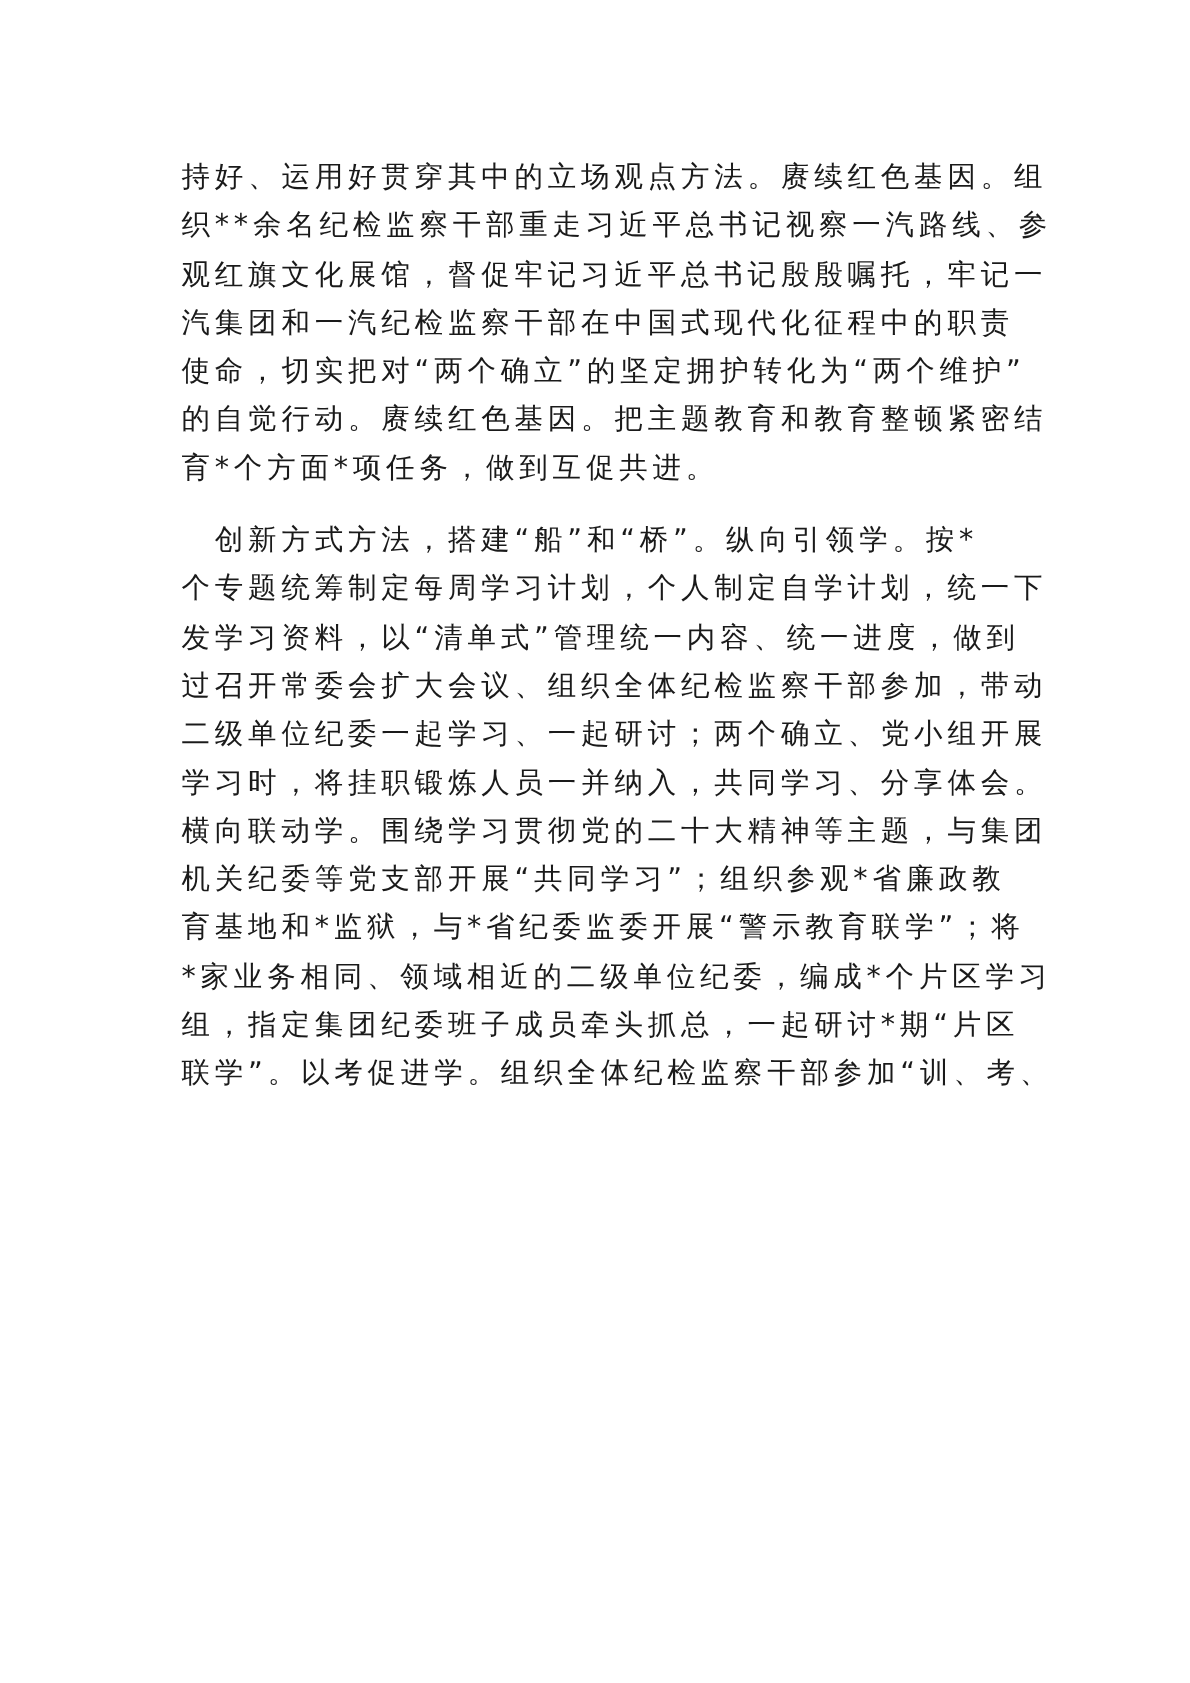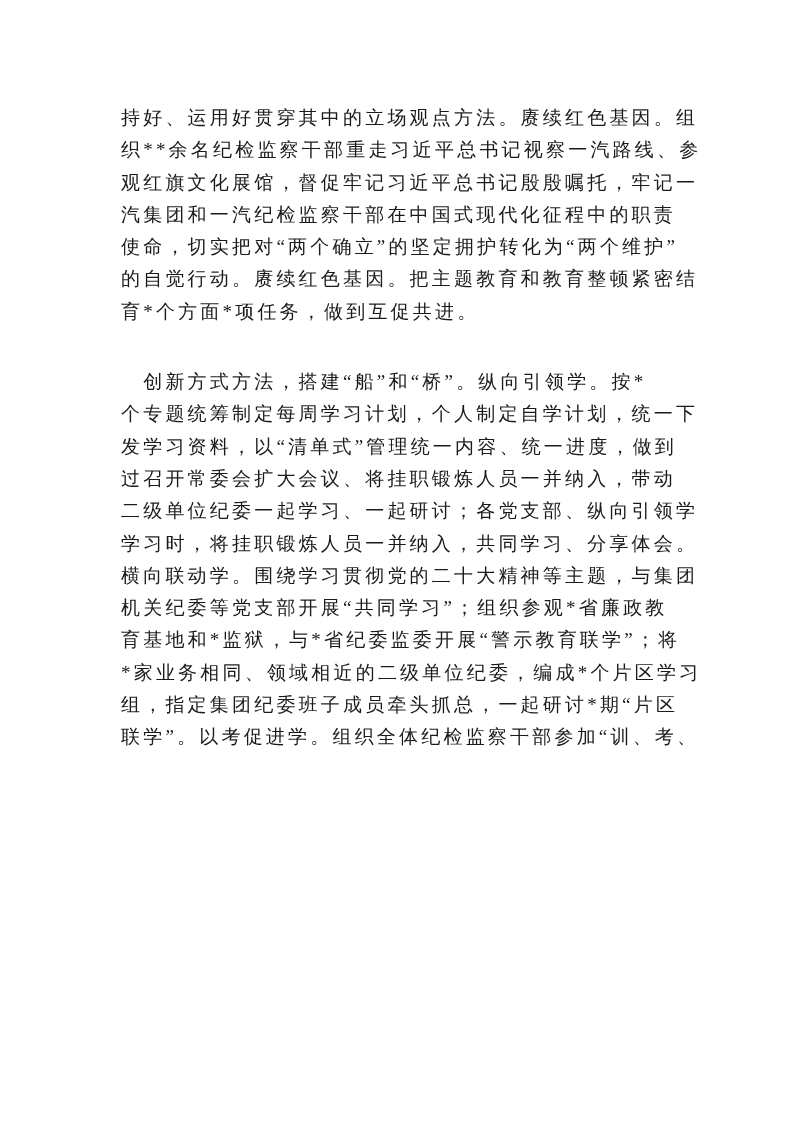--- a/index.html
+++ b/index.html
@@ -16,24 +16,23 @@
       color: #1a1a1a;
     }
     .page {
       position: absolute;
       left: 121px;
       top: 102px;
       width: 556px;
     }
     .para {
       margin: 0;
-      font-family: Liberation Serif, serif;
     }
     .para + .para {
-      margin-top: 38px;
+      margin-top: 16px;
     }
     .line {
       display: block;
       height: 32.3px;
       line-height: 32.3px;
       font-size: 19px;
       letter-spacing: 3.2px;
       white-space: nowrap;
     }
   </style>
@@ -47,22 +46,22 @@
     <span class="line">观红旗文化展馆，督促牢记习近平总书记殷殷嘱托，牢记一</span>
     <span class="line">汽集团和一汽纪检监察干部在中国式现代化征程中的职责</span>
     <span class="line">使命，切实把对“两个确立”的坚定拥护转化为“两个维护”</span>
     <span class="line">的自觉行动。赓续红色基因。把主题教育和教育整顿紧密结</span>
     <span class="line">育*个方面*项任务，做到互促共进。</span>
   </div>
   <div class="para">
     <span class="line">　创新方式方法，搭建“船”和“桥”。纵向引领学。按*</span>
     <span class="line">个专题统筹制定每周学习计划，个人制定自学计划，统一下</span>
     <span class="line">发学习资料，以“清单式”管理统一内容、统一进度，做到</span>
-    <span class="line">过召开常委会扩大会议、将挂职锻炼人员一并纳入，带动</span>
-    <span class="line">二级单位纪委一起学习、一起研讨；各党支部、纵向引领学</span>
+    <span class="line">过召开常委会扩大会议、组织全体纪检监察干部参加，带动</span>
+    <span class="line">二级单位纪委一起学习、一起研讨；两个确立、党小组开展</span>
     <span class="line">学习时，将挂职锻炼人员一并纳入，共同学习、分享体会。</span>
     <span class="line">横向联动学。围绕学习贯彻党的二十大精神等主题，与集团</span>
     <span class="line">机关纪委等党支部开展“共同学习”；组织参观*省廉政教</span>
     <span class="line">育基地和*监狱，与*省纪委监委开展“警示教育联学”；将</span>
     <span class="line">*家业务相同、领域相近的二级单位纪委，编成*个片区学习</span>
     <span class="line">组，指定集团纪委班子成员牵头抓总，一起研讨*期“片区</span>
     <span class="line">联学”。以考促进学。组织全体纪检监察干部参加“训、考、</span>
   </div>
 </div>
 

